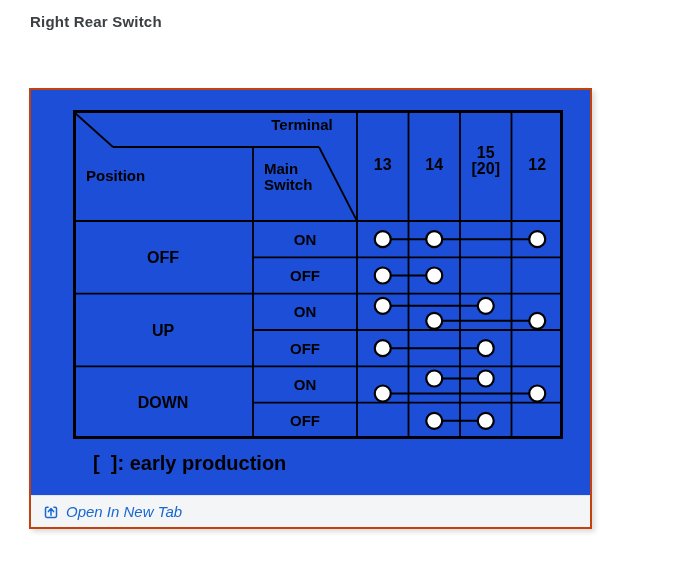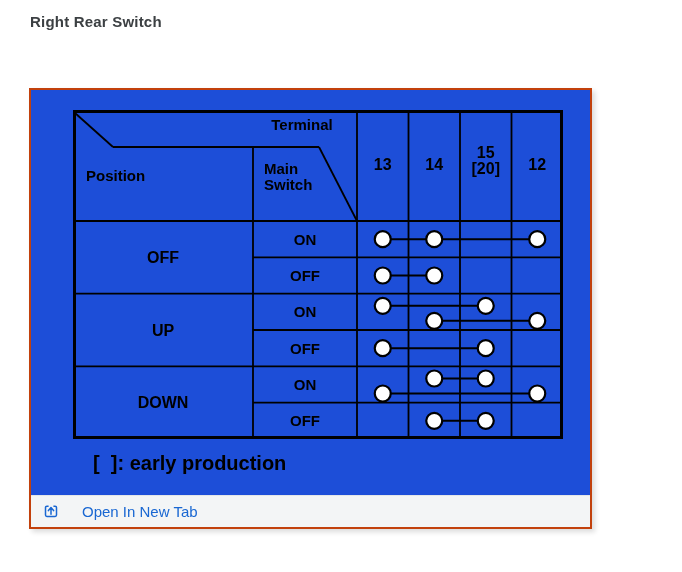--- a/index.html
+++ b/index.html
@@ -16,22 +16,22 @@
 
   #switch-svg { position:absolute; left:42px; top:20px; }
 
   .note { position:absolute; left:30px; top:362px; font-size:20px; font-weight:bold;
           color:#000; white-space:pre;margin-left:32px; }
 
   .footer { position:absolute; left:0; right:0; bottom:0; height:32px;
             background:#f3f5f6; border-top:1px solid #e3e6e8;
             display:flex; align-items:center; justify-content:space-between;
             padding:0 10px 0 12px; }
-  .link { display:flex; align-items:flex-start; gap:23px; text-decoration:none;
-          color:#1967d2; font-size:15px; cursor:pointer; }
+  .link { display:flex; align-items:flex-end; gap:7px; text-decoration:none;
+          color:#1967d2; font-size:15px; cursor:pointer;font-style:italic; }
   .link .icon { flex:0 0 auto; display:block; }
 
   svg text { font-family:"Liberation Sans", sans-serif; font-weight:bold; }
 </style>
 </head>
 <body>
 
 <div class="page">
 
   <div class="page-title">Right Rear Switch</div>

